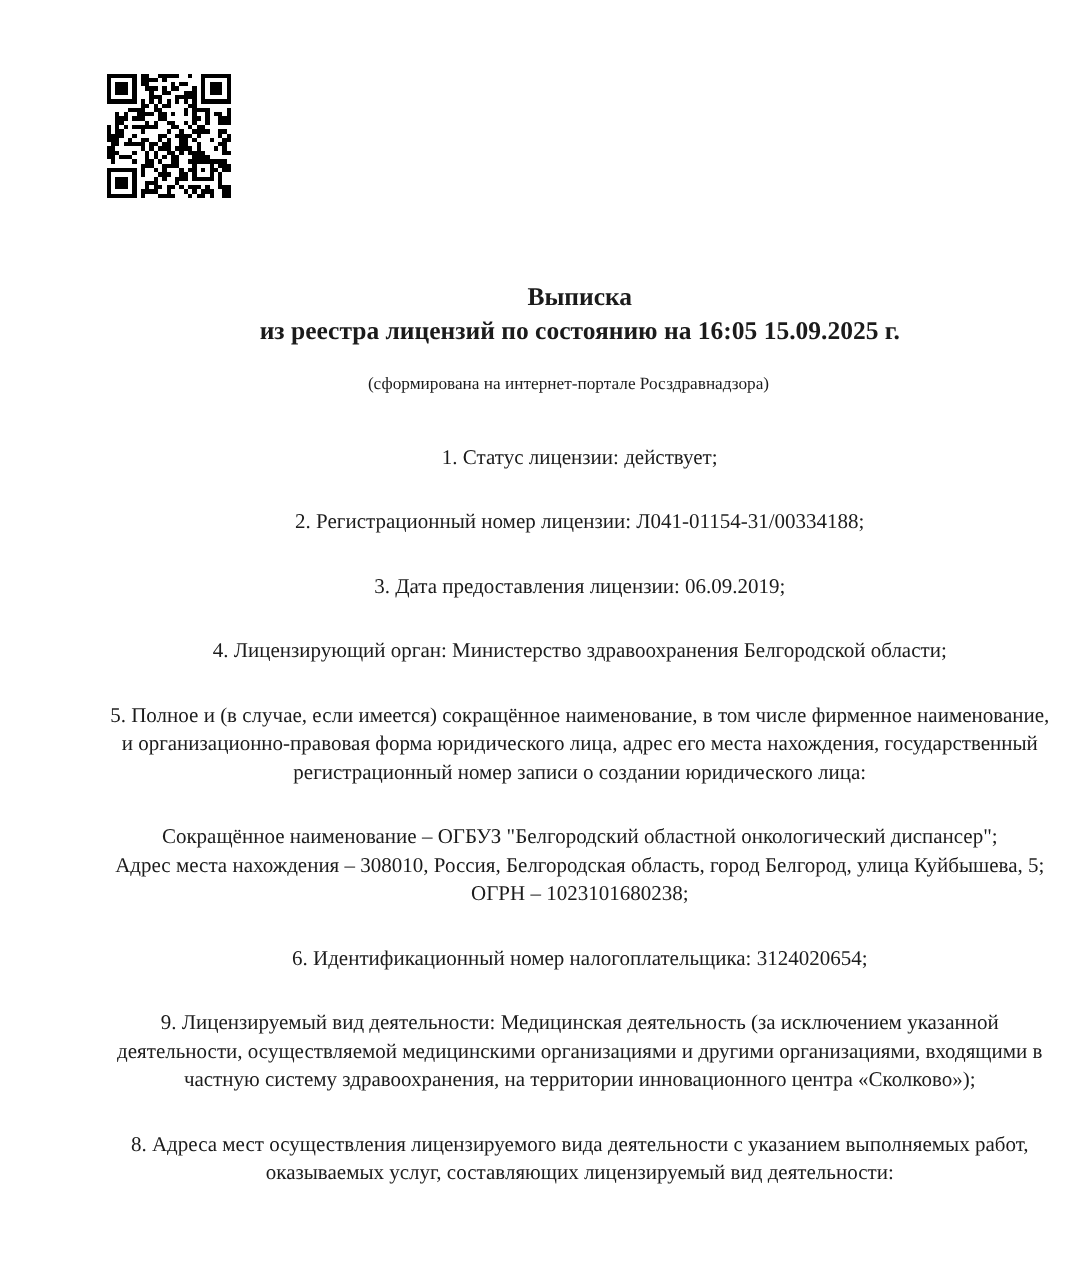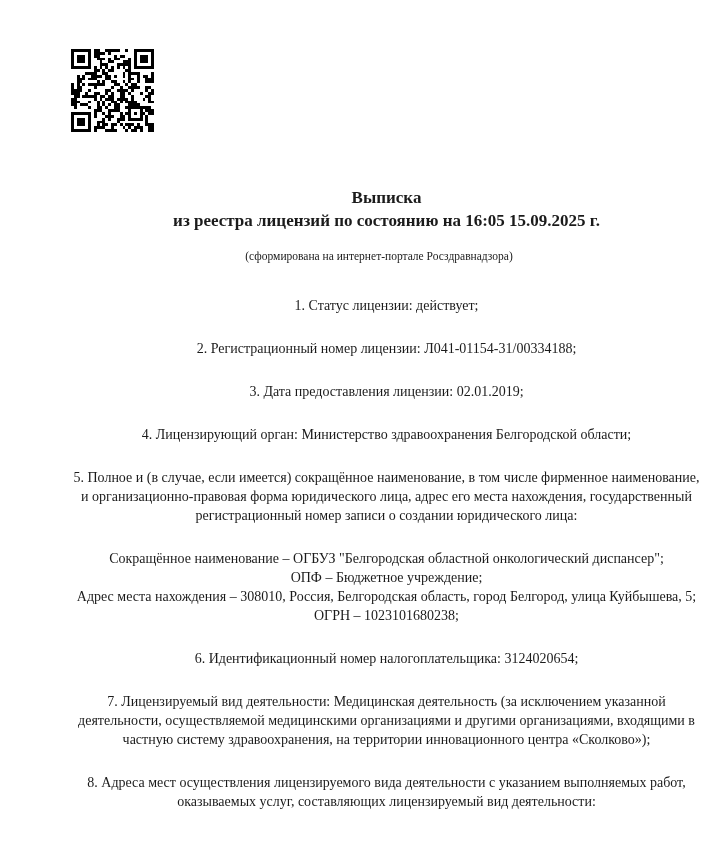--- a/index.html
+++ b/index.html
@@ -495,26 +495,25 @@
         <rect x="24" y="28" width="1" height="1" fill="#000000"></rect>
         <rect x="27" y="28" width="1" height="1" fill="#000000"></rect>
         <rect x="28" y="28" width="1" height="1" fill="#000000"></rect>
       </svg>
     </div>
   <div class="title"><span>Выписка</span><br><span>из реестра лицензий по состоянию на 16:05 15.09.2025 г.</span></div>
   <div class="subtitle">(сформирована на интернет-портале Росздравнадзора)</div>
   <div class="content">
       <p>1. Статус лицензии: действует;</p>
       <p>2. Регистрационный номер лицензии: Л041-01154-31/00334188;</p>
-      <p>3. Дата предоставления лицензии: 02.01.2019;</p>
+      <p>3. Дата предоставления лицензии: 06.09.2019;</p>
       <p>4. Лицензирующий орган: Министерство здравоохранения Белгородской области;</p>
       <p>5. Полное и (в случае, если имеется) сокращённое наименование, в том числе фирменное наименование, и организационно-правовая форма юридического лица, адрес его места нахождения, государственный регистрационный номер записи о создании юридического лица:</p>
       <p>
-        <span class="pline">Сокращённое наименование – ОГБУЗ "Белгородская областной онкологический диспансер";</span>
-        <span class="pline">ОПФ – Бюджетное учреждение;</span>
+        <span class="pline">Сокращённое наименование – ОГБУЗ "Белгородский областной онкологический диспансер";</span>
         <span class="pline">Адрес места нахождения – 308010, Россия, Белгородская область, город Белгород, улица Куйбышева, 5;</span>
         <span class="pline">ОГРН – 1023101680238;</span>
       </p>
       <p>6. Идентификационный номер налогоплательщика: 3124020654;</p>
-      <p>7. Лицензируемый вид деятельности: Медицинская деятельность (за исключением указанной деятельности, осуществляемой медицинскими организациями и другими организациями, входящими в частную систему здравоохранения, на территории инновационного центра «Сколково»);</p>
+      <p>9. Лицензируемый вид деятельности: Медицинская деятельность (за исключением указанной деятельности, осуществляемой медицинскими организациями и другими организациями, входящими в частную систему здравоохранения, на территории инновационного центра «Сколково»);</p>
       <p>8. Адреса мест осуществления лицензируемого вида деятельности с указанием выполняемых работ, оказываемых услуг, составляющих лицензируемый вид деятельности:</p>
     </div>
 </div>
 
 </body></html>

